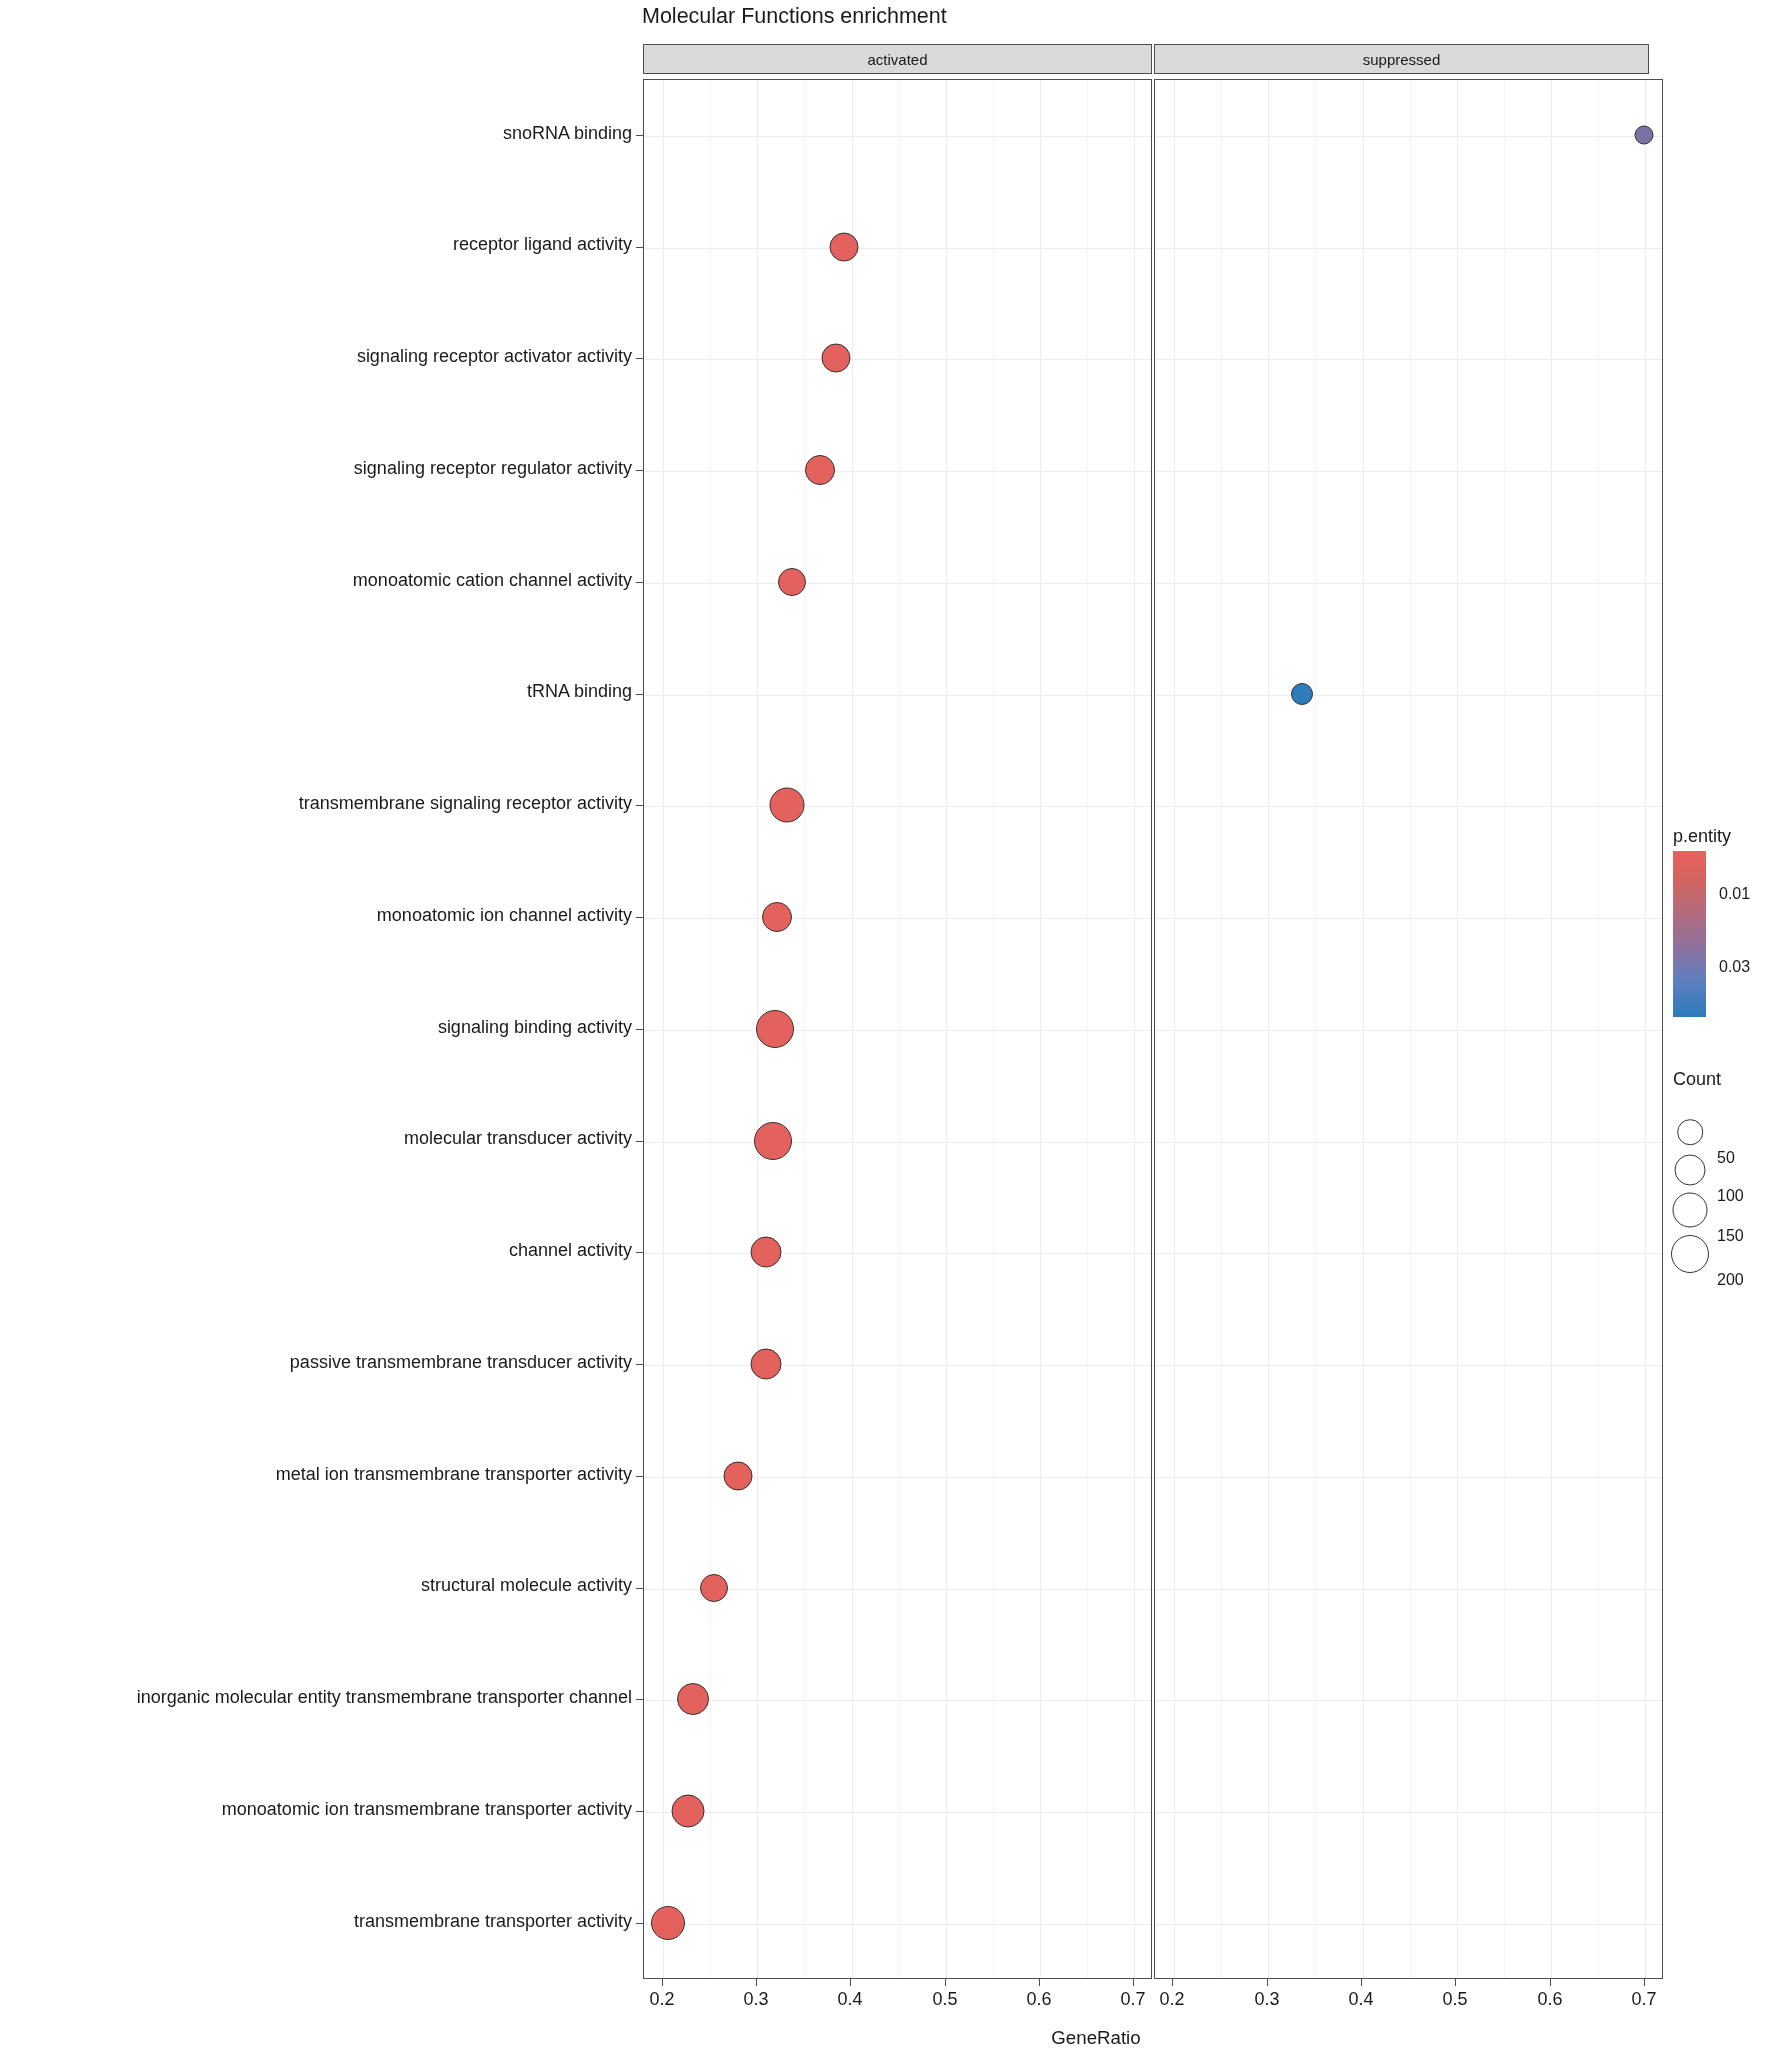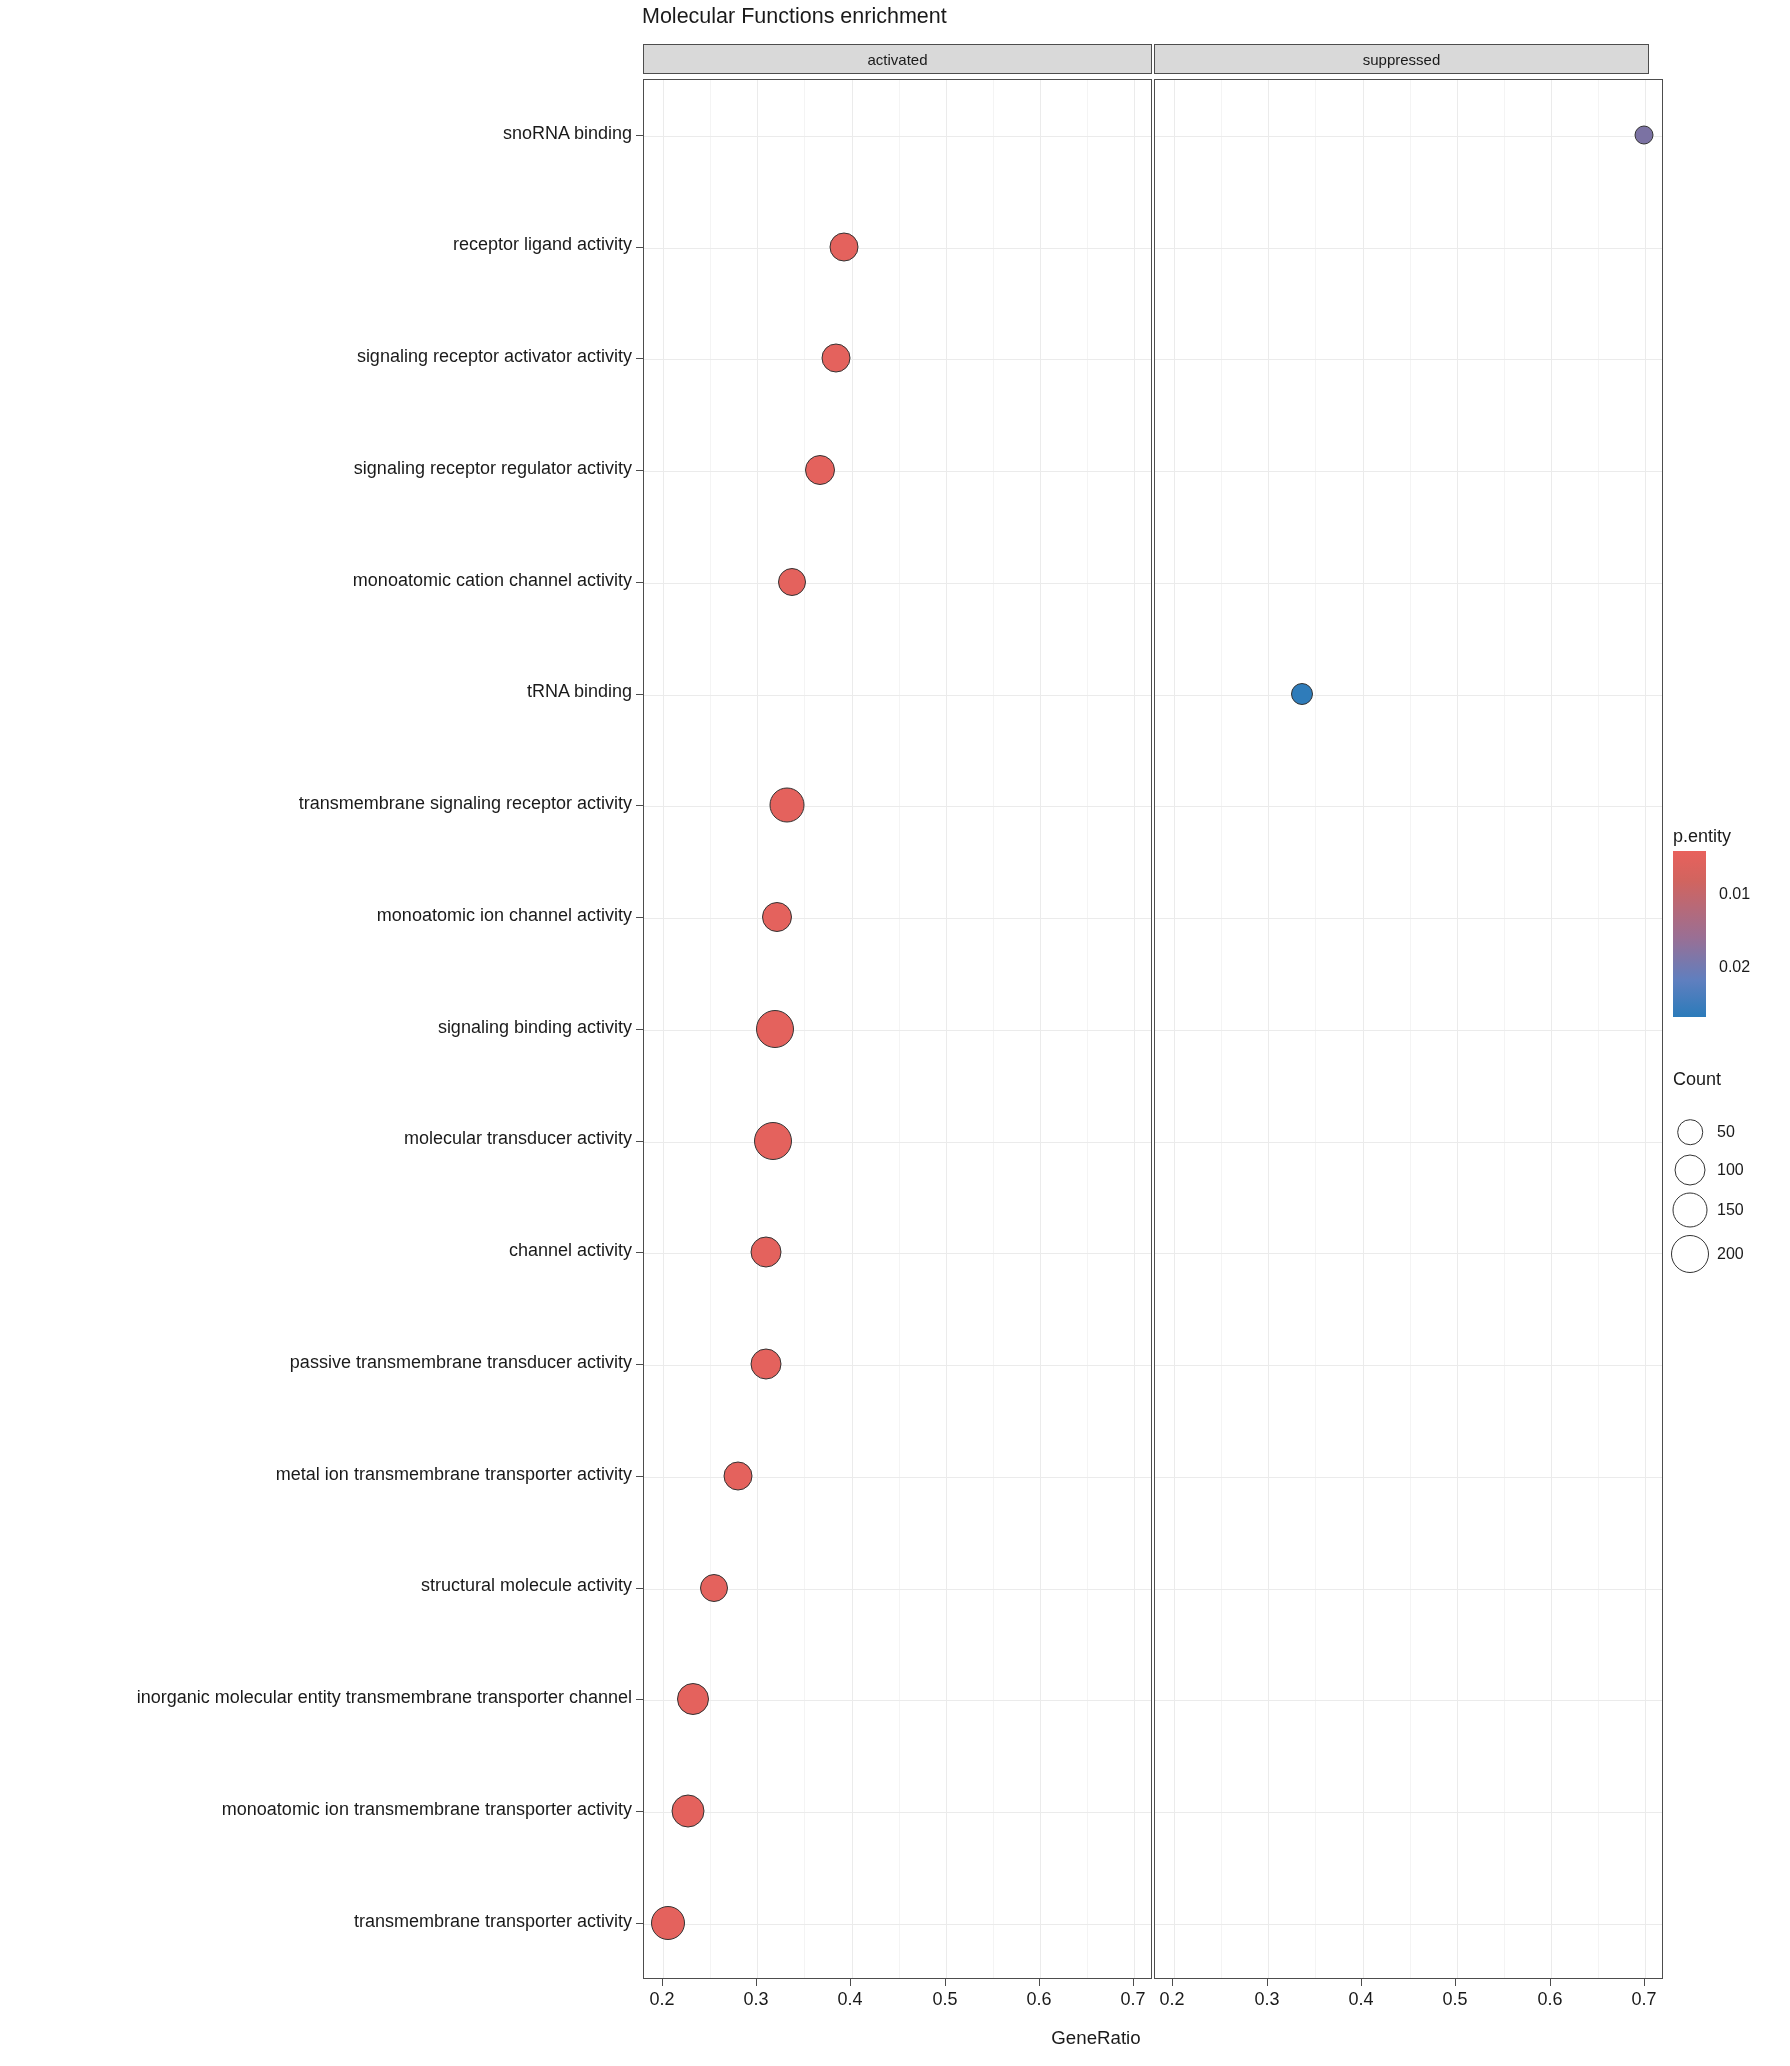--- a/index.html
+++ b/index.html
@@ -182,20 +182,21 @@
     background: #ffffff;
     box-sizing: border-box;
     transform: translate(-50%, -50%);
   }
   .count-key-label {
     position: absolute;
     left: 1717px;
     font-size: 16px;
     color: #1a1a1a;
     transform: translateY(-50%);
+    margin-top: 26px;
   }
 </style>
 </head>
 <body>
 
 <div id="chart-title">Molecular Functions enrichment</div>
 
 <div class="strip" id="strip-activated">
   <span>activated</span>
 </div>
@@ -342,21 +343,21 @@
 <div class="pt" title="channel activity" style="width: 31px; height: 31px; left: 766px; top: 1252px; background: rgb(228, 98, 93);"></div>
 <div class="pt" title="passive transmembrane transporter activity" style="width: 31px; height: 31px; left: 766px; top: 1364px; background: rgb(228, 98, 93);"></div>
 <div class="pt" title="metal ion transmembrane transporter activity" style="width: 29px; height: 29px; left: 738px; top: 1476px; background: rgb(228, 98, 93);"></div>
 <div class="pt" title="structural molecule activity" style="width: 28px; height: 28px; left: 714px; top: 1588px; background: rgb(228, 98, 93);"></div>
 <div class="pt" title="inorganic molecular entity transmembrane transporter activity" style="width: 32px; height: 32px; left: 693px; top: 1699px; background: rgb(228, 98, 93);"></div>
 <div class="pt" title="monoatomic ion transmembrane transporter activity" style="width: 33px; height: 33px; left: 688px; top: 1811px; background: rgb(228, 98, 93);"></div>
 <div class="pt" title="transmembrane transporter activity" style="width: 34px; height: 34px; left: 668px; top: 1923px; background: rgb(228, 98, 93);"></div>
 <div class="padjust-tick" style="top: 894px;"></div>
 <div class="padjust-tick-label" style="top: 894px;">0.01</div>
 <div class="padjust-tick" style="top: 967px;"></div>
-<div class="padjust-tick-label" style="top: 967px;">0.02</div>
+<div class="padjust-tick-label" style="top: 967px;">0.03</div>
 <div class="count-key" style="width: 25.6px; height: 25.6px; top: 1132px;"></div>
 <div class="count-key-label" style="top: 1132px;">50</div>
 <div class="count-key" style="width: 31px; height: 31px; top: 1170px;"></div>
 <div class="count-key-label" style="top: 1170px;">100</div>
 <div class="count-key" style="width: 35px; height: 35px; top: 1210px;"></div>
 <div class="count-key-label" style="top: 1210px;">150</div>
 <div class="count-key" style="width: 38px; height: 38px; top: 1254px;"></div>
 <div class="count-key-label" style="top: 1254px;">200</div>
 
 

